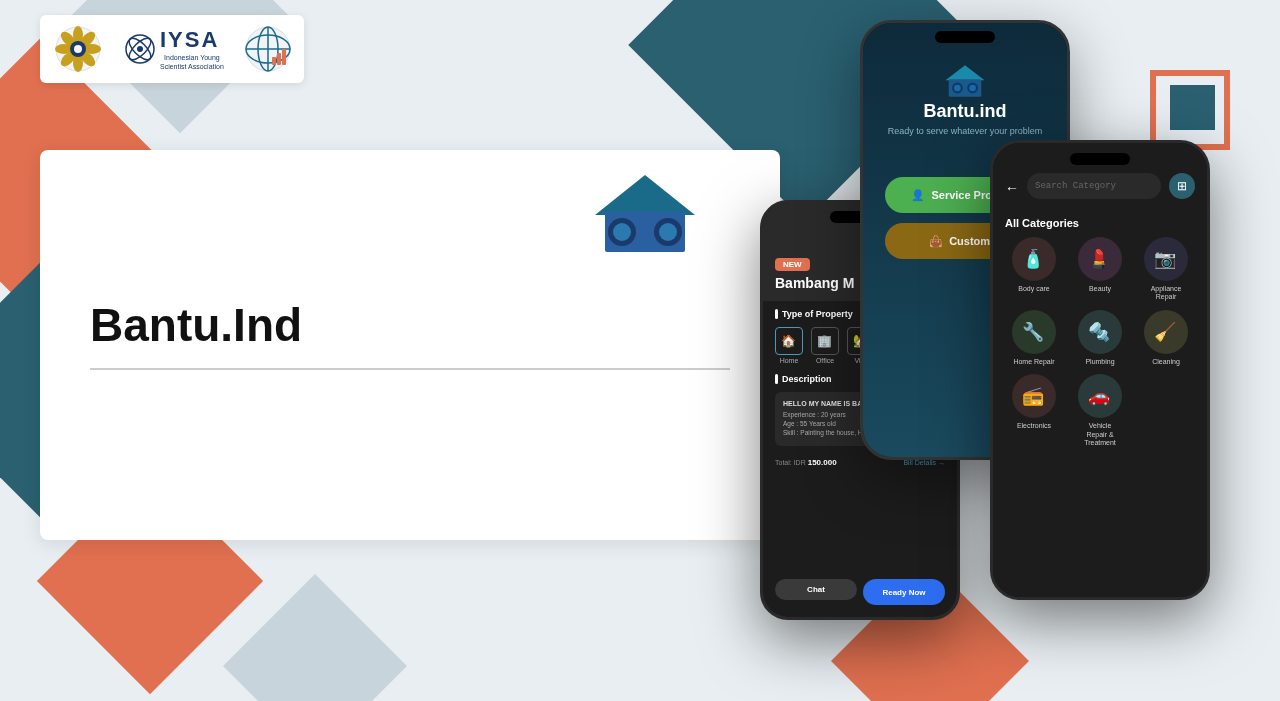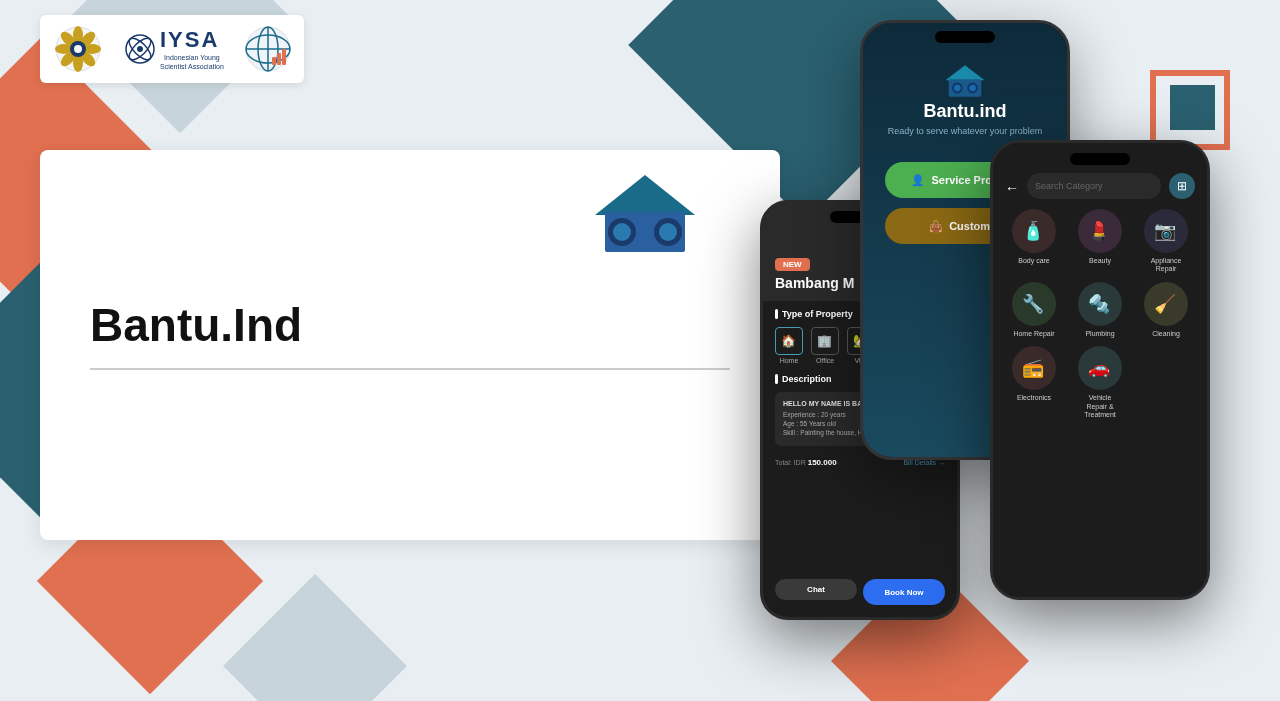--- a/index.html
+++ b/index.html
@@ -227,21 +227,21 @@
       color: white;
       font-size: 18px;
       font-weight: 700;
       margin-bottom: 4px;
     }
 
     .bantuind-tagline {
       color: #8ab4c4;
       font-size: 9px;
       text-align: center;
-      margin-bottom: 26px;
+      margin-bottom: 41px;
     }
 
     .btn-service-provider {
       width: 160px;
       height: 36px;
       background: #4caf50;
       border-radius: 20px;
       display: flex;
       align-items: center;
       justify-content: center;
@@ -481,20 +481,21 @@
     }
 
     .search-bar {
       flex: 1;
       height: 26px;
       background: #2a2a2a;
       border-radius: 13px;
       display: flex;
       align-items: center;
       padding: 0 8px;
+      font-family: Liberation Mono, monospace;
     }
 
     .search-placeholder {
       color: #666;
       font-size: 9px;
     }
 
     .search-btn {
       width: 26px; height: 26px;
       background: #2a6070;
@@ -680,21 +681,21 @@
             <span>Skill          : Painting the house, Hammering, etc</span>
           </div>
         </div>
         <div class="total-row">
           <span class="total-text">Total: IDR <span class="total-amount">150.000</span></span>
           <span class="bill-link">Bill Details →</span>
         </div>
       </div>
       <div class="action-buttons">
         <div class="btn-chat">Chat</div>
-        <div class="btn-book">Book Now</div>
+        <div class="btn-book">Ready Now</div>
       </div>
     </div>
   </div>
 
   <div class="phone-center">
     <div class="phone-notch"></div>
     <div class="phone-center-screen">
 
       <svg class="bantuind-house small-house" viewBox="0 0 80 70">
         <polygon points="40,4 4,32 76,32" fill="#1a8aaa"></polygon>
@@ -722,20 +723,21 @@
     <div class="phone-right-screen">
       <div class="right-header">
         <div class="back-arrow">←</div>
         <div class="search-bar">
           <span class="search-placeholder">Search Category</span>
         </div>
         <div class="search-btn">
           <span>⊞</span>
         </div>
       </div>
+      <div class="categories-title">All Categories</div>
       <div class="categories-grid">
         <div class="category-item">
           <div class="category-icon-wrap" style="background:#3a2a2a;">🧴</div>
           <div class="category-name">Body care</div>
         </div>
         <div class="category-item">
           <div class="category-icon-wrap" style="background:#3a2a3a;">💄</div>
           <div class="category-name">Beauty</div>
         </div>
         <div class="category-item">

